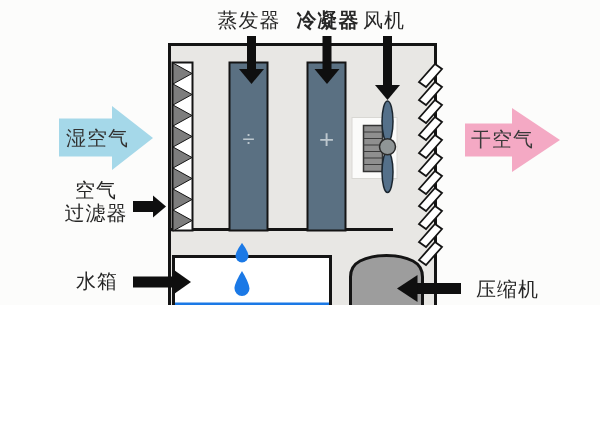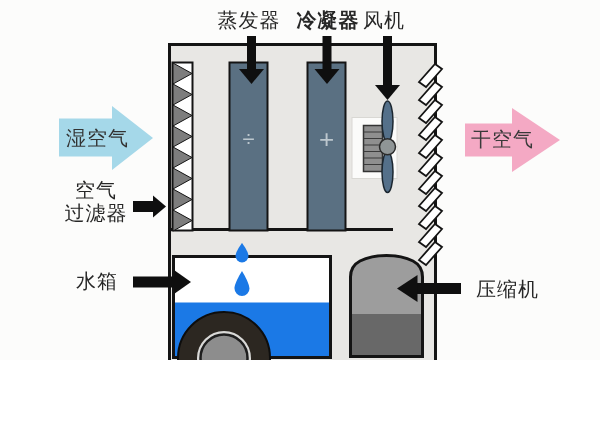--- a/index.html
+++ b/index.html
@@ -1,17 +1,17 @@
 <!DOCTYPE html>
 <html><head>
 <meta charset="utf-8">
 <style>
   html,body{margin:0;padding:0;background:#ffffff;}
   .stage{
-    position:relative;width:600px;height:360px;overflow:hidden;
+    position:relative;width:600px;height:305px;overflow:hidden;
     background:#fcfcfb;
     font-family:"Liberation Serif","DejaVu Serif",serif;
   }
   .stage svg{position:absolute;left:0;top:0;}
   .lbl{
     position:absolute;color:#272727;font-size:20px;line-height:23px;
     white-space:nowrap;letter-spacing:1px;
   }
   .lbl.center{text-align:center;}
   .sym{

